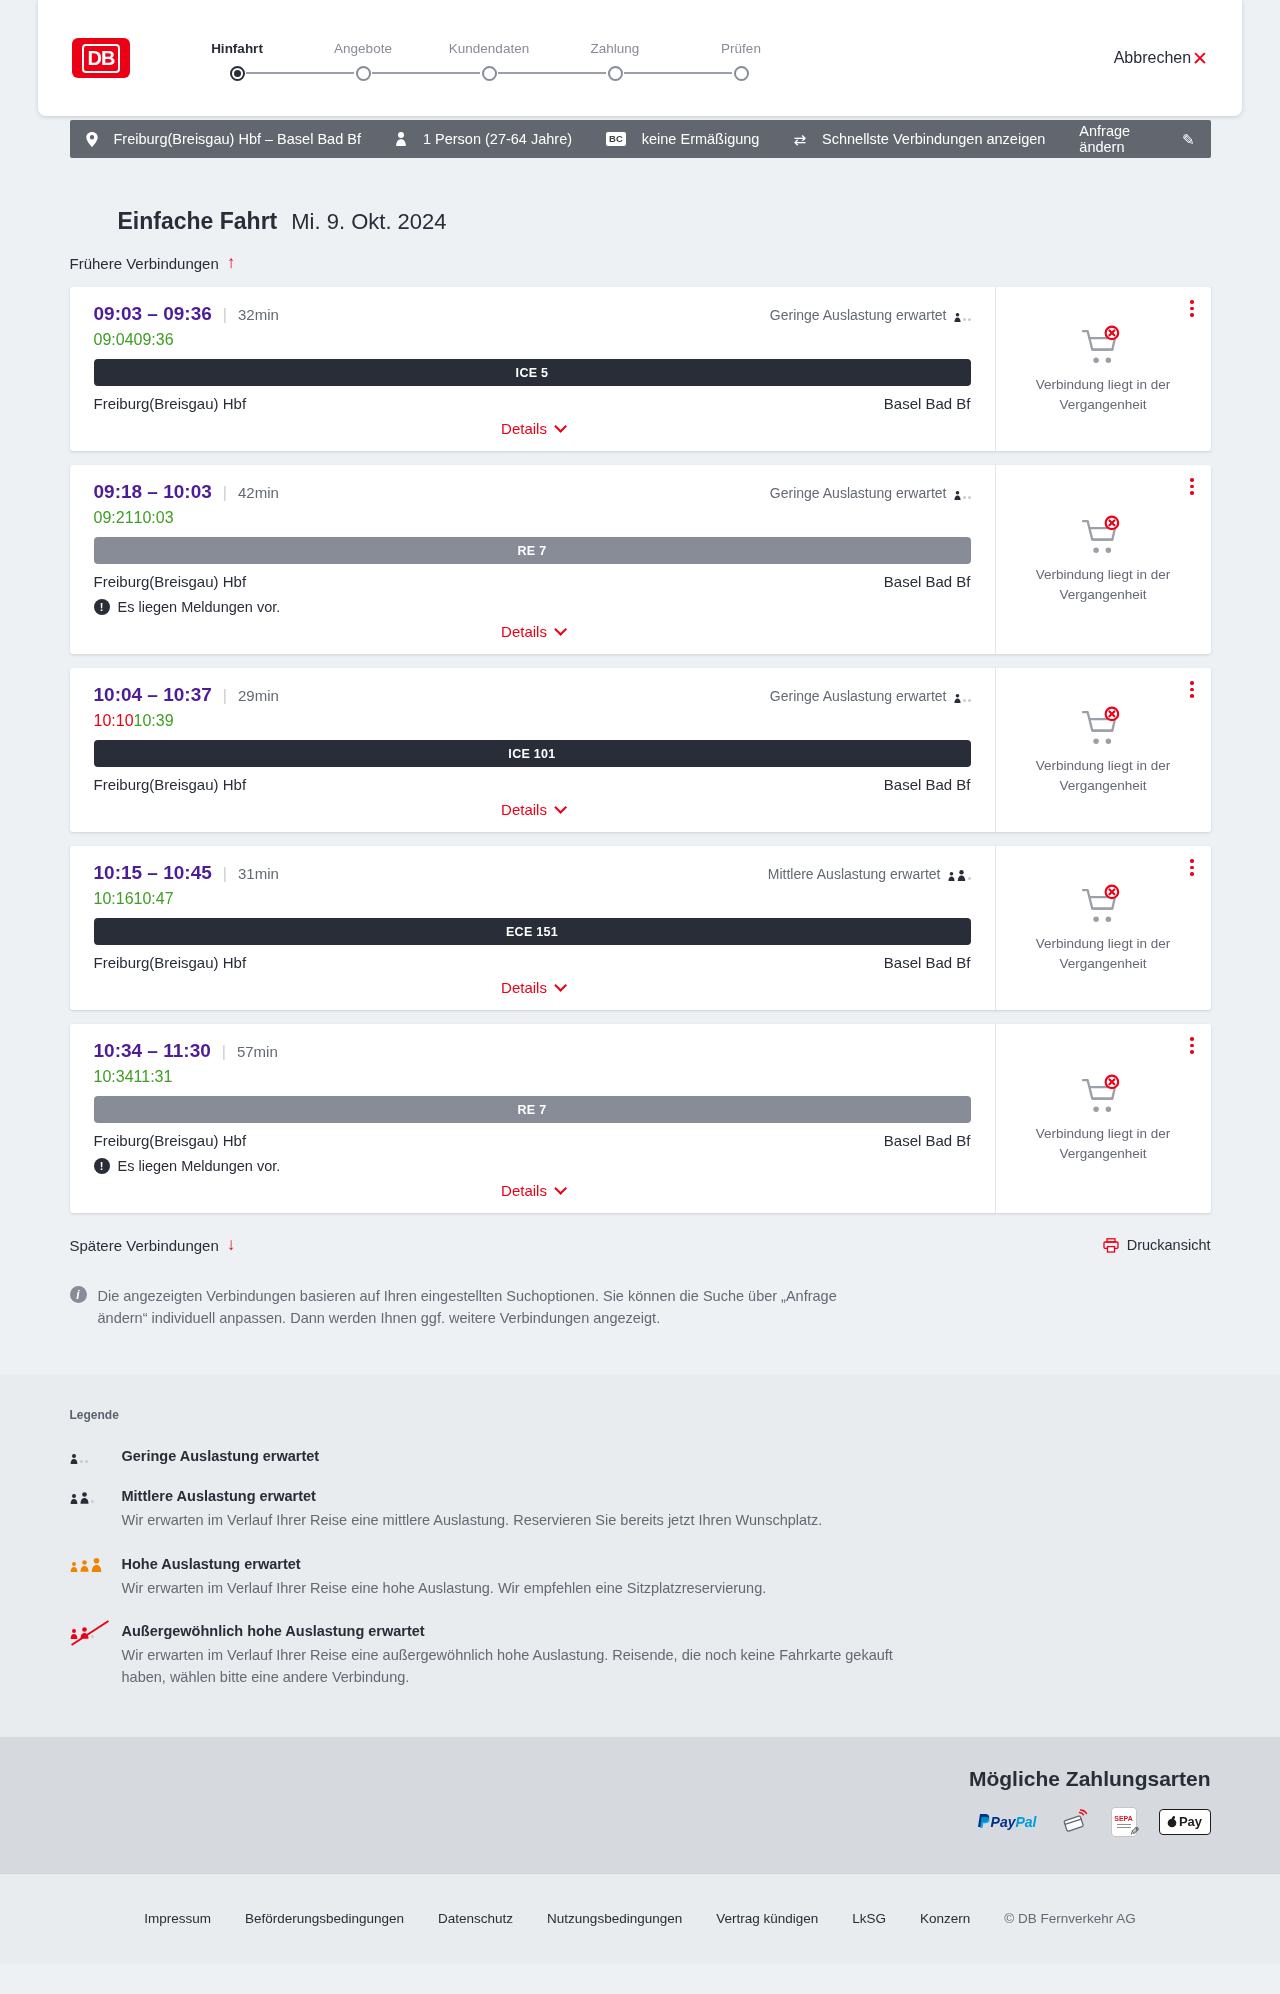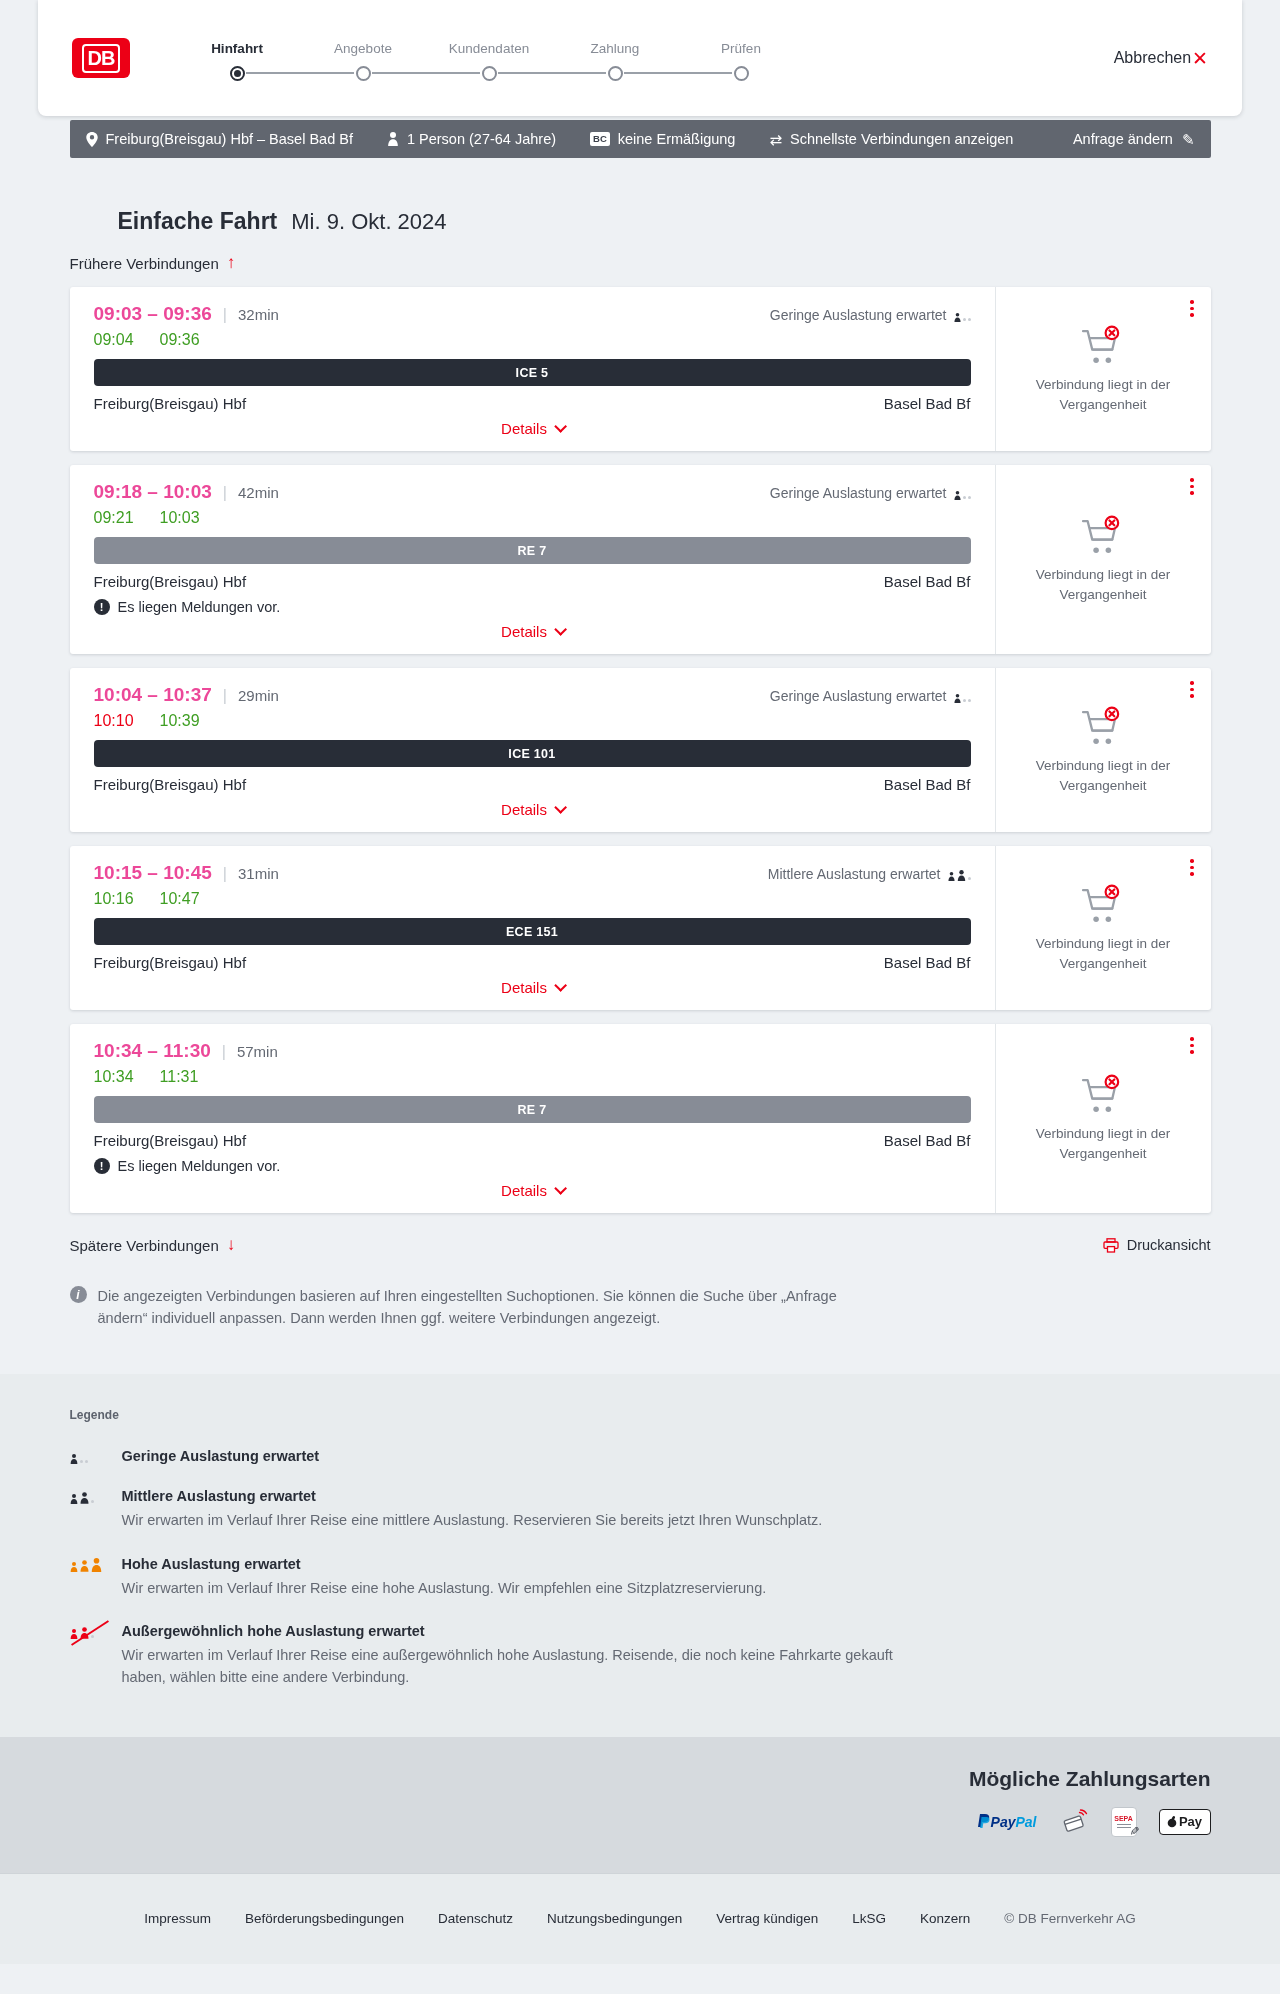--- a/index.html
+++ b/index.html
@@ -48,21 +48,21 @@
   .cancel { margin-left:auto; display:flex; align-items:center; gap:1px; cursor:pointer; }
   .cancel .txt { font-size:16px; color:#282d37; }
   .cancel .x { color:#ec0016; font-size:19px; line-height:1; }
 
   
   .searchbar {
     width:1141px; margin:4px auto 0; height:38px; background:#61666f;
     border-radius:2px; color:#fff; display:flex; align-items:center;
     padding:0 16px; font-size:14.5px; gap:34px;
   }
-  .sb-item { display:flex; align-items:center; gap:8px; white-space:nowrap;text-align:right; }
+  .sb-item { display:flex; align-items:center; gap:16px; white-space:nowrap;text-align:right; }
   .sb-edit { margin-left:auto; display:flex; align-items:center; gap:9px; cursor:pointer; }
   .bc-badge {
     background:#fff; color:#3c414b; font-size:9.5px; font-weight:bold;
     border-radius:2px; padding:2px 3px; line-height:1;
   }
   .glyph { font-size:15px; line-height:1; }
 
   
   .page-head { margin-top:50px; display:flex; align-items:baseline; gap:14px; }
   .page-title { font-size:23px; font-weight:bold; color:#282d37;margin-left:48px; }
@@ -72,31 +72,31 @@
   .shift-link .arr { color:#ec0016; font-size:17px; font-weight:bold; }
 
   
   .cards { margin-top:14px; display:flex; flex-direction:column; gap:14px; }
   .card {
     background:#fff; border-radius:3px; box-shadow:0 1px 3px rgba(40,45,55,.16);
     display:flex;
   }
   .card-main { flex:1; padding:16px 24px 6px; }
   .row1 { display:flex; align-items:baseline; margin-bottom:6px; }
-  .time-range { font-size:19px; font-weight:bold; color:#ec4899; }
+  .time-range { font-size:19px; font-weight:bold; color:#4c1d95; }
   .sep { color:#c9ced4; margin:0 11px; font-size:16px; }
   .duration { font-size:15px; color:#646973; }
   .row1-right { margin-left:auto; display:flex; align-items:center; gap:7px; }
   .occ-label { font-size:14px; color:#646973; }
   .occ { display:inline-flex; align-items:flex-end; gap:2px; height:13px; }
   .occ .pdot { width:3px; height:3px; border-radius:50%; background:#c9cdd3; margin-bottom:1px; }
   .occ.slashed { position:relative; }
   .occ.slashed::after { content:''; position:absolute; left:-2px; right:-2px; top:46%;
                         height:2px; background:#ec0016; transform:rotate(-33deg); }
-  .row2 { display:flex; gap:26px; margin-bottom:10px; font-size:16px; }
+  .row2 { display:flex; margin-bottom:10px; font-size:16px; }
   .c-ontime  { color:#3f9e23; }
   .c-delayed { color:#ec0016; }
   .train-bar {
     height:27px; border-radius:4px; display:flex; align-items:center; justify-content:center;
     color:#fff; font-size:12.5px; font-weight:bold; letter-spacing:.3px; margin-bottom:9px;
   }
   .train-dark { background:#282d37; }
   .train-gray { background:#878c96; }
   .stations { display:flex; justify-content:space-between; font-size:15px; color:#282d37; }
   .messages { display:flex; align-items:center; gap:8px; margin-top:9px; font-size:14.5px; color:#282d37; }

